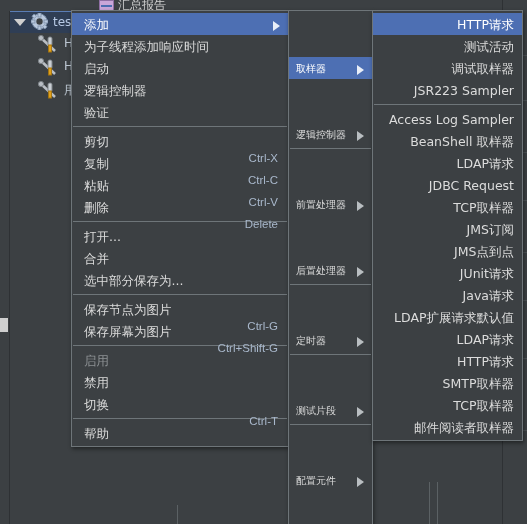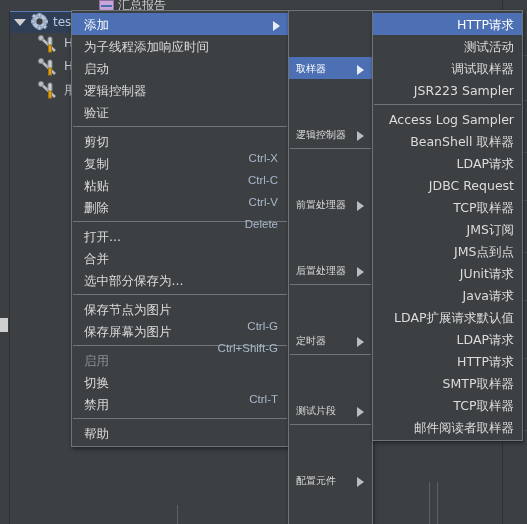--- a/index.html
+++ b/index.html
@@ -329,22 +329,22 @@
     <div class="menu-item"><span>删除</span><span class="accel">Delete</span></div>
     <div class="menu-sep"></div>
     <div class="menu-item"><span>打开...</span></div>
     <div class="menu-item"><span>合并</span></div>
     <div class="menu-item"><span>选中部分保存为...</span></div>
     <div class="menu-sep"></div>
     <div class="menu-item"><span>保存节点为图片</span><span class="accel">Ctrl-G</span></div>
     <div class="menu-item"><span>保存屏幕为图片</span><span class="accel">Ctrl+Shift-G</span></div>
     <div class="menu-sep"></div>
     <div class="menu-item disabled"><span>启用</span></div>
+    <div class="menu-item"><span>禁用</span></div>
     <div class="menu-item"><span>切换</span><span class="accel">Ctrl-T</span></div>
-    <div class="menu-item"><span>禁用</span></div>
     <div class="menu-sep"></div>
     <div class="menu-item"><span>帮助</span></div>
   </div>
 
 <div class="menu" id="menu-add">
     <div class="menu-item selected"><span>取样器</span><span class="arrow"></span></div>
     <div class="menu-item"><span>逻辑控制器</span><span class="arrow"></span></div>
     <div class="menu-sep"></div>
     <div class="menu-item"><span>前置处理器</span><span class="arrow"></span></div>
     <div class="menu-item"><span>后置处理器</span><span class="arrow"></span></div>

